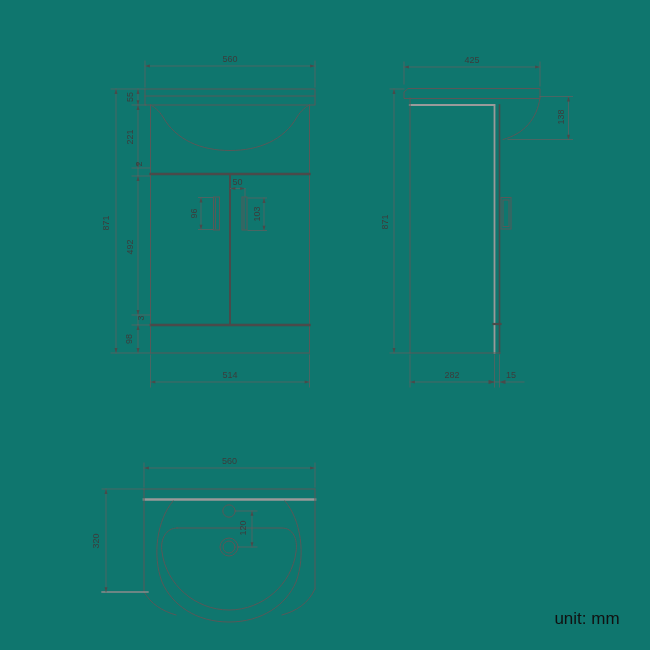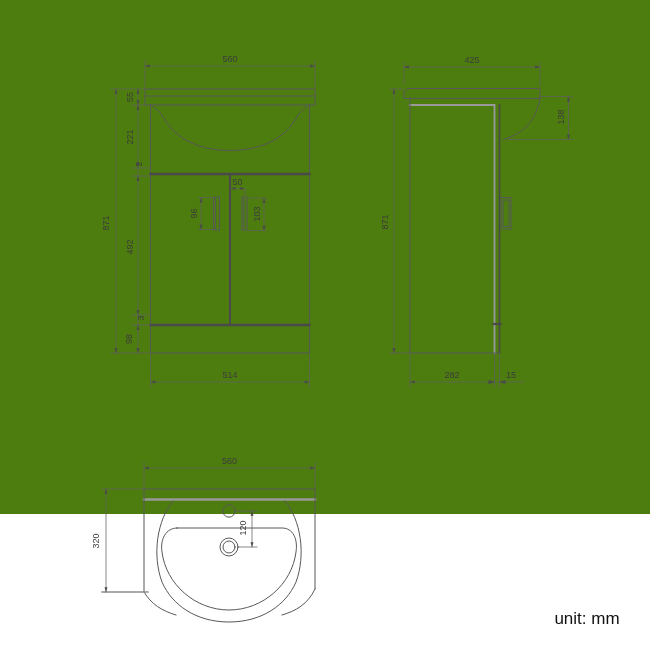--- a/index.html
+++ b/index.html
@@ -7,22 +7,22 @@
     padding: 0;
     background: #ffffff;
     width: 650px;
     height: 650px;
     overflow: hidden;
     font-family: "Liberation Sans", sans-serif;
   }
   .canvas {
     position: relative;
     width: 650px;
-    height: 514px;
-    background: #4d7c0f;
+    height: 650px;
+    background: #0f766e;
     text-decoration: underline;
   }
   svg { display: block; }
 
   
   .ln   { stroke: #585858; stroke-width: 1;   fill: none; stroke-linecap: square; }
   .thk  { stroke: #4a4a4a; stroke-width: 2.4; fill: none; stroke-linecap: square; }
   .gry  { stroke: #9a9a9a; stroke-width: 2.4; fill: none; stroke-linecap: square; }
   .gry2 { stroke: #9a9a9a; stroke-width: 1.8; fill: none; stroke-linecap: square; }
   .dim  { stroke: #606060; stroke-width: 0.75; fill: none; stroke-linecap: square; }

